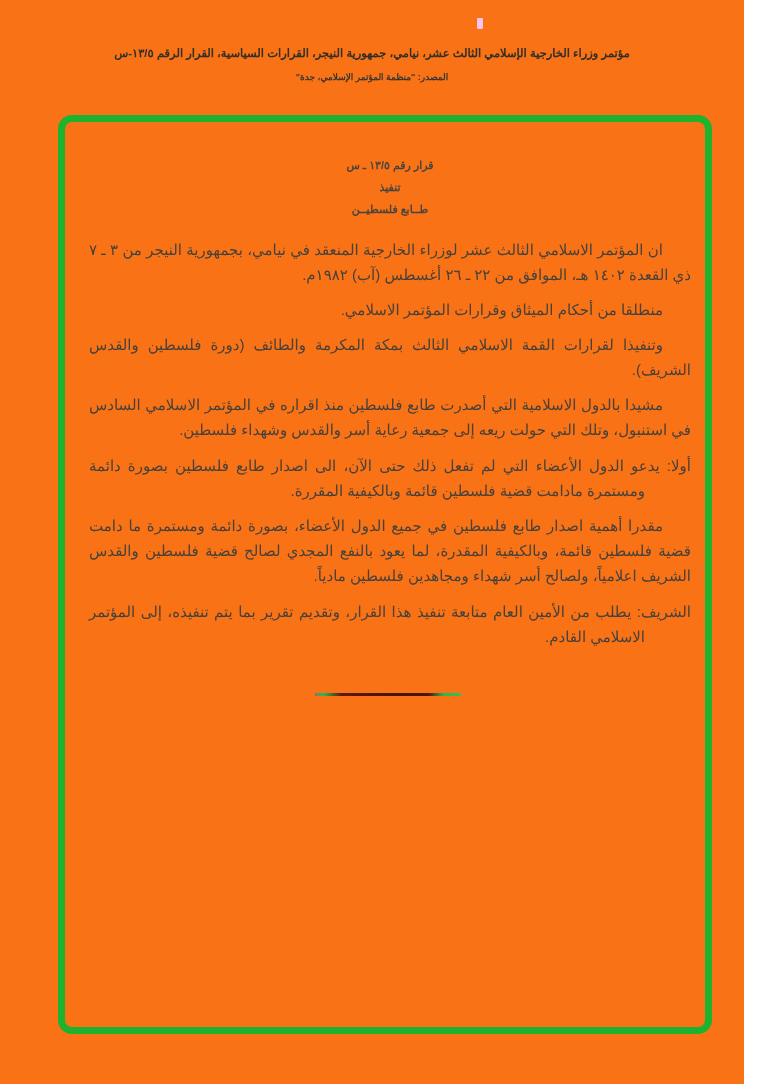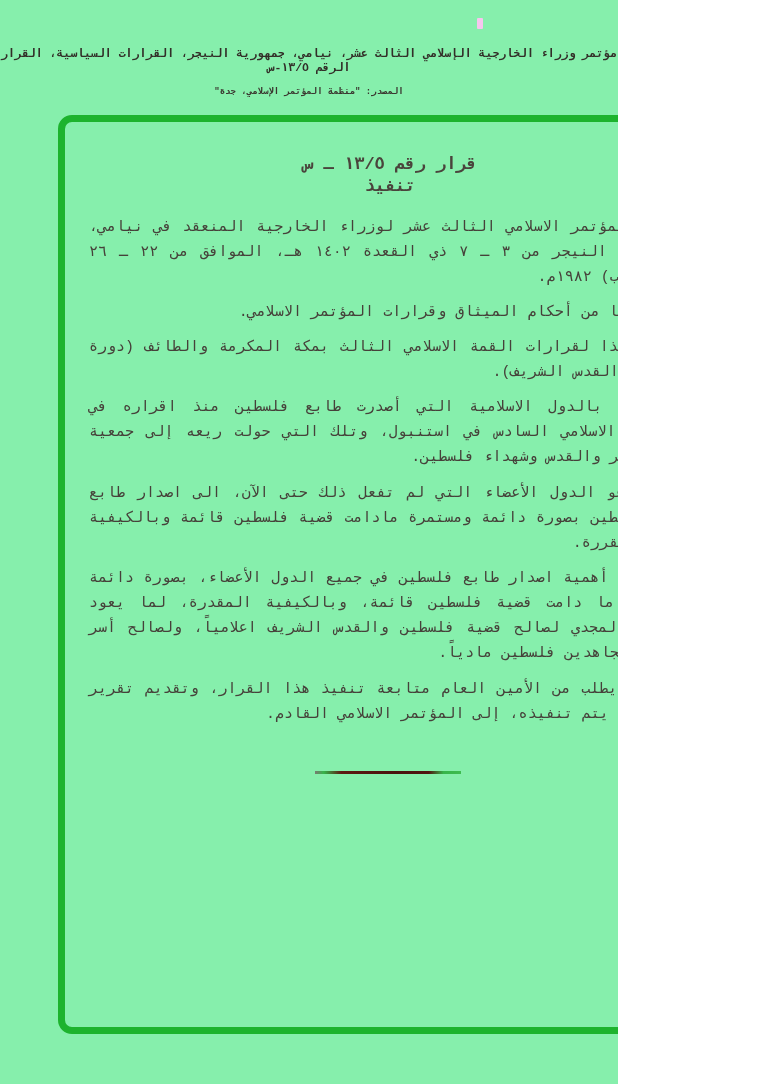--- a/index.html
+++ b/index.html
@@ -1,22 +1,22 @@
 <!DOCTYPE html>
 <html lang="ar"><head>
 <meta charset="utf-8">
 <style>
   * { margin: 0; padding: 0; box-sizing: border-box; }
   html, body { background: #ffffff; }
   .page {
     position: relative;
-    width: 618px;
+    width: 744px;
     height: 1084px;
-    background: #86efac;
-    font-family: Liberation Mono, monospace;
+    background: #f97316;
+    font-family: Liberation Sans, sans-serif;
     overflow: hidden;
   }
   .speck {
     position: absolute;
     left: 477px; top: 18px;
     width: 6px; height: 11px;
     background: #f6c6ee;
     border-radius: 1px;
   }
   .header {
@@ -45,21 +45,21 @@
     width: 654px; height: 919px;
     border: 7px solid #1db32e;
     border-radius: 14px;
     padding: 32px 14px 0 24px;
     direction: rtl;
   }
   .title-block {
     text-align: center;
     font-weight: bold;
     color: #4a443c;
-    font-size: 17px;
+    font-size: 11px;
     line-height: 22px;
     letter-spacing: 0.5px;
   }
   .body-text {
     color: #46413a;
     font-size: 15px;
     line-height: 25px;
     text-align: justify;
     text-align-last: right;
   }
@@ -95,20 +95,21 @@
   <div class="header">
     <div class="header-line1">مؤتمر وزراء الخارجية الإسلامي الثالث عشر، نيامي، جمهورية النيجر، القرارات السياسية، القرار الرقم ١٣/٥-س</div>
     <div class="header-line2">المصدر:  "منظمة المؤتمر الإسلامي، جدة"</div>
   </div>
 
   <div class="frame">
 
     <div class="title-block">
       <div>قرار رقم ١٣/٥ ـ س</div>
       <div>تنفيذ</div>
+      <div>طــابع فلسطيــن</div>
     </div>
 
     <p class="body-text para para-first">ان المؤتمر الاسلامي الثالث عشر لوزراء الخارجية المنعقد في نيامي، بجمهورية النيجر من ٣ ـ ٧ ذي القعدة ١٤٠٢ هـ، الموافق من ٢٢ ـ ٢٦ أغسطس (آب) ١٩٨٢م.</p>
 
     <p class="body-text para">منطلقا من أحكام الميثاق وقرارات المؤتمر الاسلامي.</p>
 
     <p class="body-text para">وتنفيذا لقرارات القمة الاسلامي الثالث بمكة المكرمة والطائف (دورة فلسطين والقدس الشريف).</p>
 
     <p class="body-text para">مشيدا بالدول الاسلامية التي أصدرت طابع فلسطين منذ اقراره في المؤتمر الاسلامي السادس في استنبول، وتلك التي حولت ريعه إلى جمعية رعاية أسر والقدس وشهداء فلسطين.</p>
 

